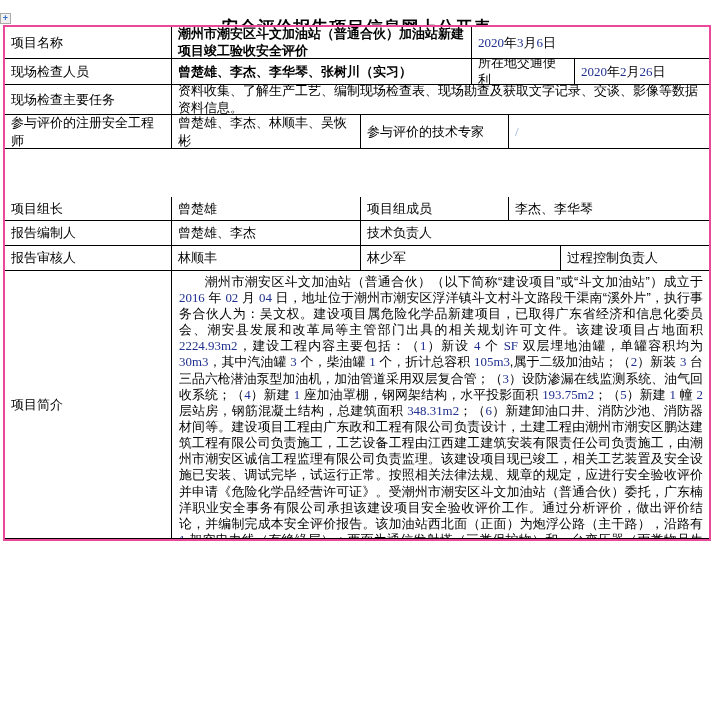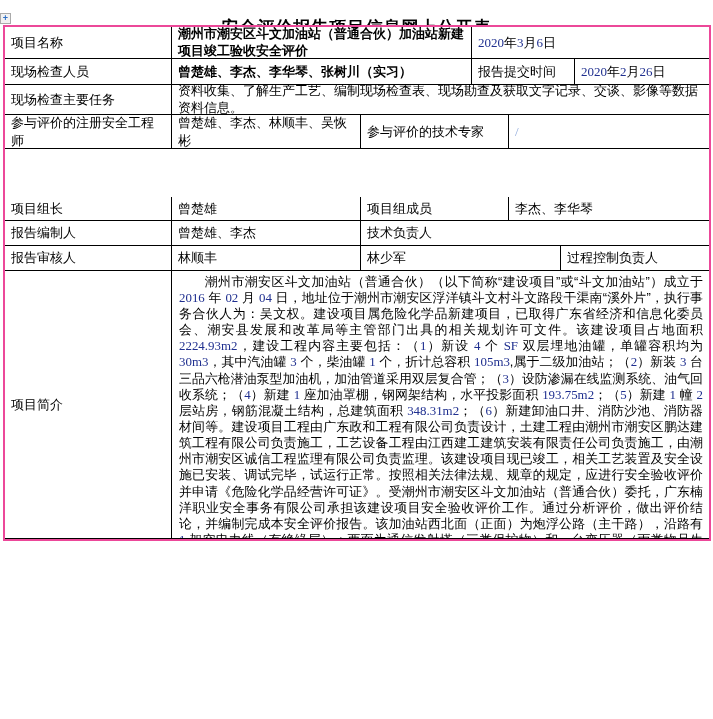--- a/index.html
+++ b/index.html
@@ -128,21 +128,21 @@
 
     <div class="trow r1">
       <div class="cell lab">项目名称</div>
       <div class="cell wA2">潮州市潮安区斗文加油站（普通合伙）加油站新建项目竣工验收安全评价</div>
       <div class="cell grow"><span class="num">2020</span> 年 <span class="num">3</span> 月 <span class="num">6</span> 日</div>
     </div>
 
     <div class="trow r2">
       <div class="cell lab">现场检查人员</div>
       <div class="cell wA2">曾楚雄、李杰、李华琴、张树川（实习）</div>
-      <div class="cell wA3">报告提交时间</div>
+      <div class="cell wA3">所在地交通便利</div>
       <div class="cell grow"><span class="num">2020</span> 年 <span class="num">2</span> 月 <span class="num">26</span> 日</div>
     </div>
 
     <div class="trow r3">
       <div class="cell lab">现场检查主要任务</div>
       <div class="cell grow">资料收集、了解生产工艺、编制现场检查表、现场勘查及获取文字记录、交谈、影像等数据资料信息。</div>
     </div>
 
     <div class="trow r4">
       <div class="cell lab">参与评价的注册安全工程师</div>

